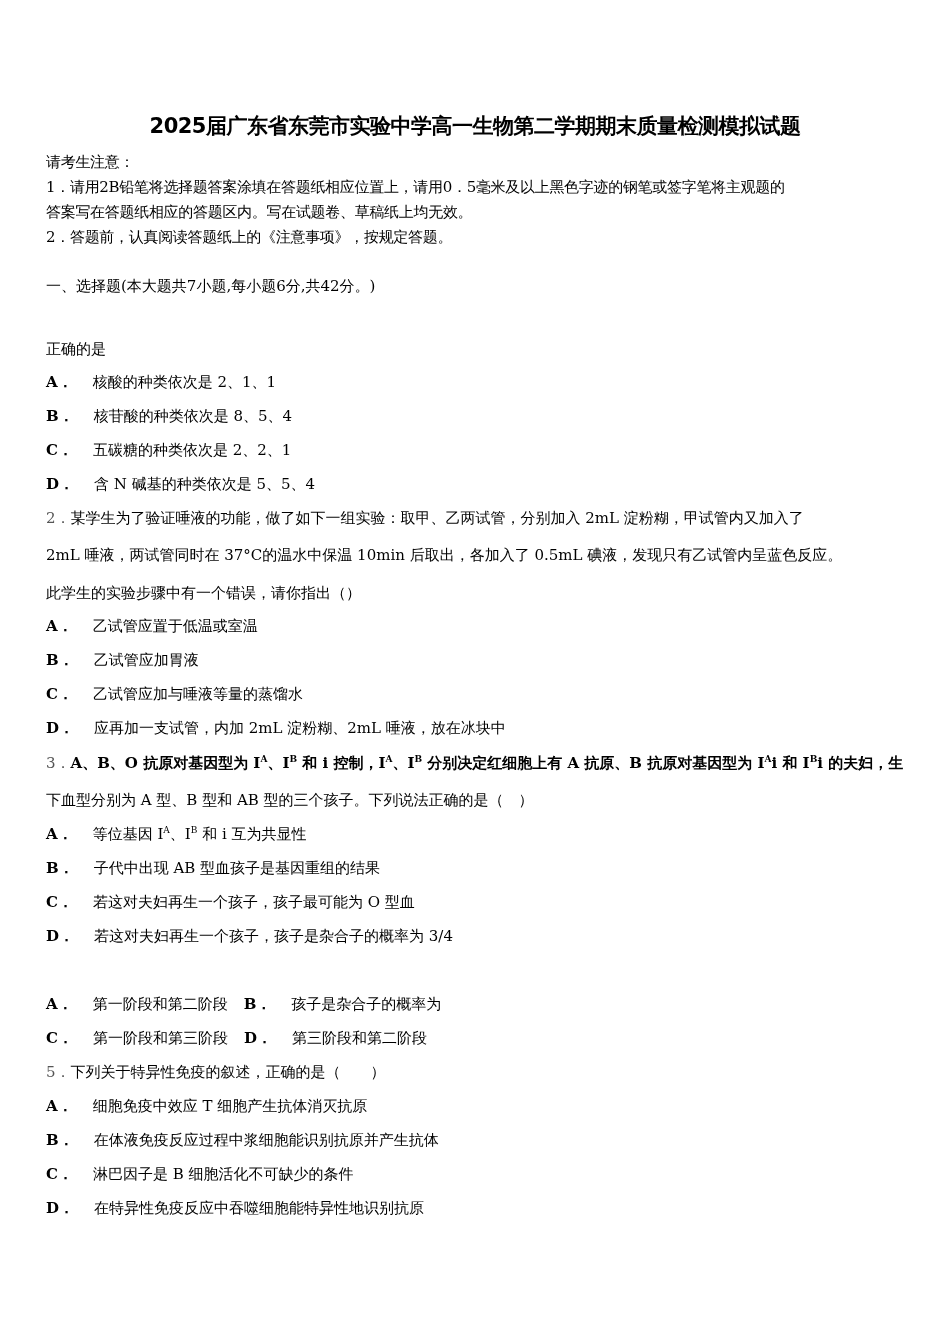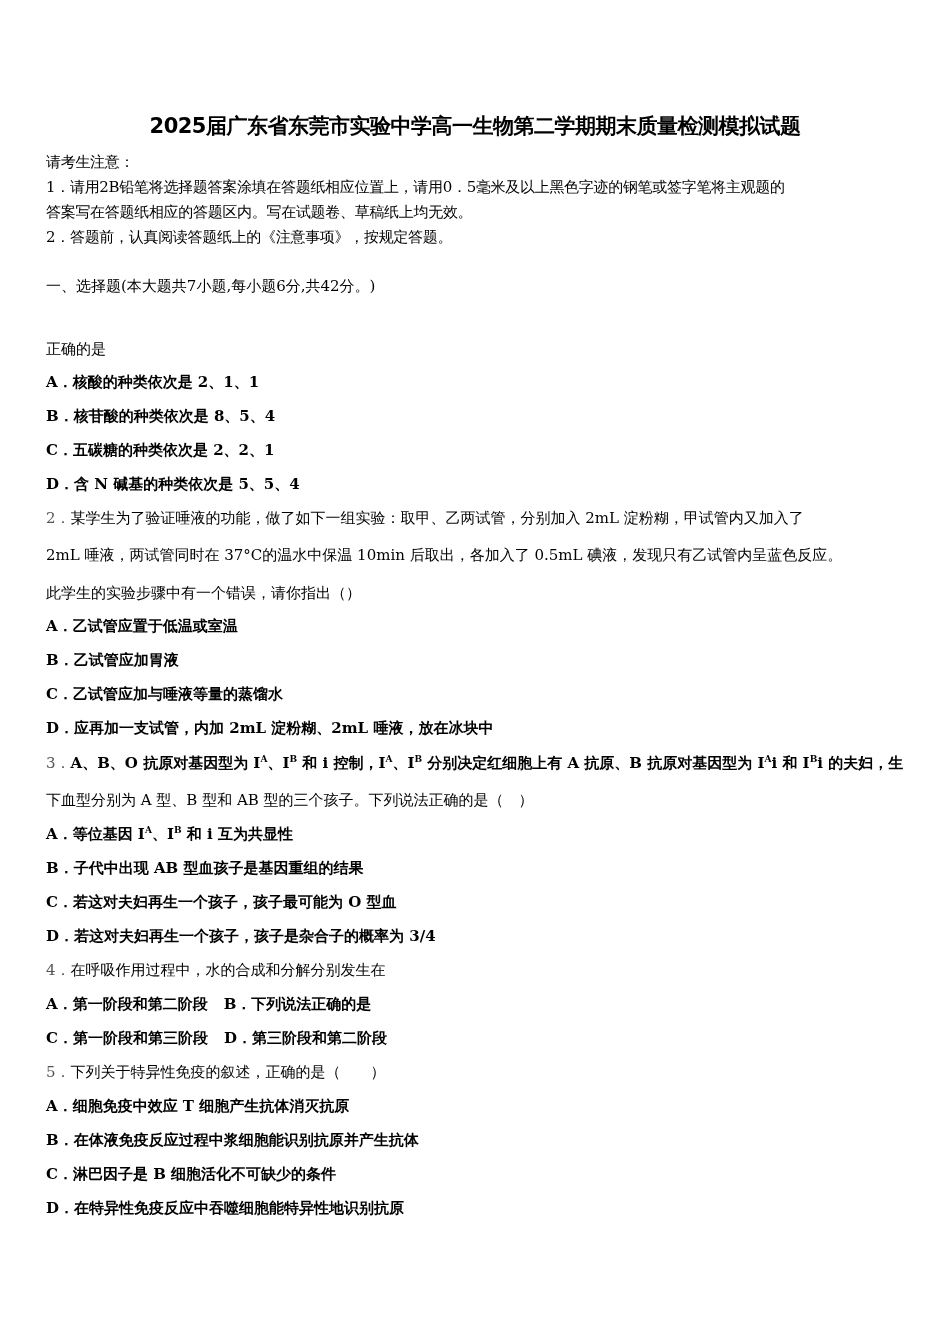--- a/index.html
+++ b/index.html
@@ -14,21 +14,21 @@
       font-weight: bold; font-size: 21px; letter-spacing: -0.5px; line-height: 28px;
     }
     .line {
       position: absolute; left: 46px; white-space: nowrap;
       font-size: 15px; line-height: 20px;
     }
     .notice { font-size: 15px; letter-spacing: -0.3px; }
     .qnum { color: #555; font-weight: normal; }
     .q { font-weight: normal; }
     .opt { font-weight: bold; }
-    .opt .txt { font-weight: bold; }
+    .opt .txt { font-weight: normal; margin-left: 20px; }
     .bold { font-weight: bold; }
     sup { font-size: 9px; line-height: 0; vertical-align: 6px; }
     .gap { display: inline-block; width: 16px; }
   </style>
 </head>
 <body>
 
 <div class="page">
 
   <div class="title">2025届广东省东莞市实验中学高一生物第二学期期末质量检测模拟试题</div>
@@ -58,25 +58,22 @@
 
   <div class="line q" style="top:753px">
     <span class="qnum">3．</span><span class="bold"><span>A、B、O 抗原对基因型为 I</span><sup>A</sup><span>、I</span><sup>B</sup><span> 和 i 控制，I</span><sup>A</sup><span>、I</span><sup>B</sup><span> 分别决定红细胞上有 A 抗原、B 抗原对基因型为 I</span><sup>A</sup><span>i 和 I</span><sup>B</sup><span>i 的夫妇，生</span></span>
   </div>
   <div class="line q" style="top:790px">下血型分别为 A 型、B 型和 AB 型的三个孩子。下列说法正确的是（　）</div>
   <div class="line opt" style="top:824px"><span>A．</span><span class="txt"><span>等位基因 I</span><sup>A</sup><span>、I</span><sup>B</sup><span> 和 i 互为共显性</span></span></div>
   <div class="line opt" style="top:858px"><span>B．</span><span class="txt">子代中出现 AB 型血孩子是基因重组的结果</span></div>
   <div class="line opt" style="top:892px"><span>C．</span><span class="txt">若这对夫妇再生一个孩子，孩子最可能为 O 型血</span></div>
   <div class="line opt" style="top:926px"><span>D．</span><span class="txt">若这对夫妇再生一个孩子，孩子是杂合子的概率为 3/4</span></div>
 
-  <div class="line q" style="top:960px">
-    <span class="qnum">4．</span><span>在呼吸作用过程中，水的合成和分解分别发生在</span>
-  </div>
   <div class="line opt" style="top:994px">
-    <span>A．</span><span class="txt">第一阶段和第二阶段</span><span class="gap"></span><span>B．</span><span class="txt">下列说法正确的是</span>
+    <span>A．</span><span class="txt">第一阶段和第二阶段</span><span class="gap"></span><span>B．</span><span class="txt">孩子是杂合子的概率为</span>
   </div>
   <div class="line opt" style="top:1028px">
     <span>C．</span><span class="txt">第一阶段和第三阶段</span><span class="gap"></span><span>D．</span><span class="txt">第三阶段和第二阶段</span>
   </div>
 
   <div class="line q" style="top:1062px">
     <span class="qnum">5．</span><span>下列关于特异性免疫的叙述，正确的是（　　）</span>
   </div>
   <div class="line opt" style="top:1096px"><span>A．</span><span class="txt">细胞免疫中效应 T 细胞产生抗体消灭抗原</span></div>
   <div class="line opt" style="top:1130px"><span>B．</span><span class="txt">在体液免疫反应过程中浆细胞能识别抗原并产生抗体</span></div>

